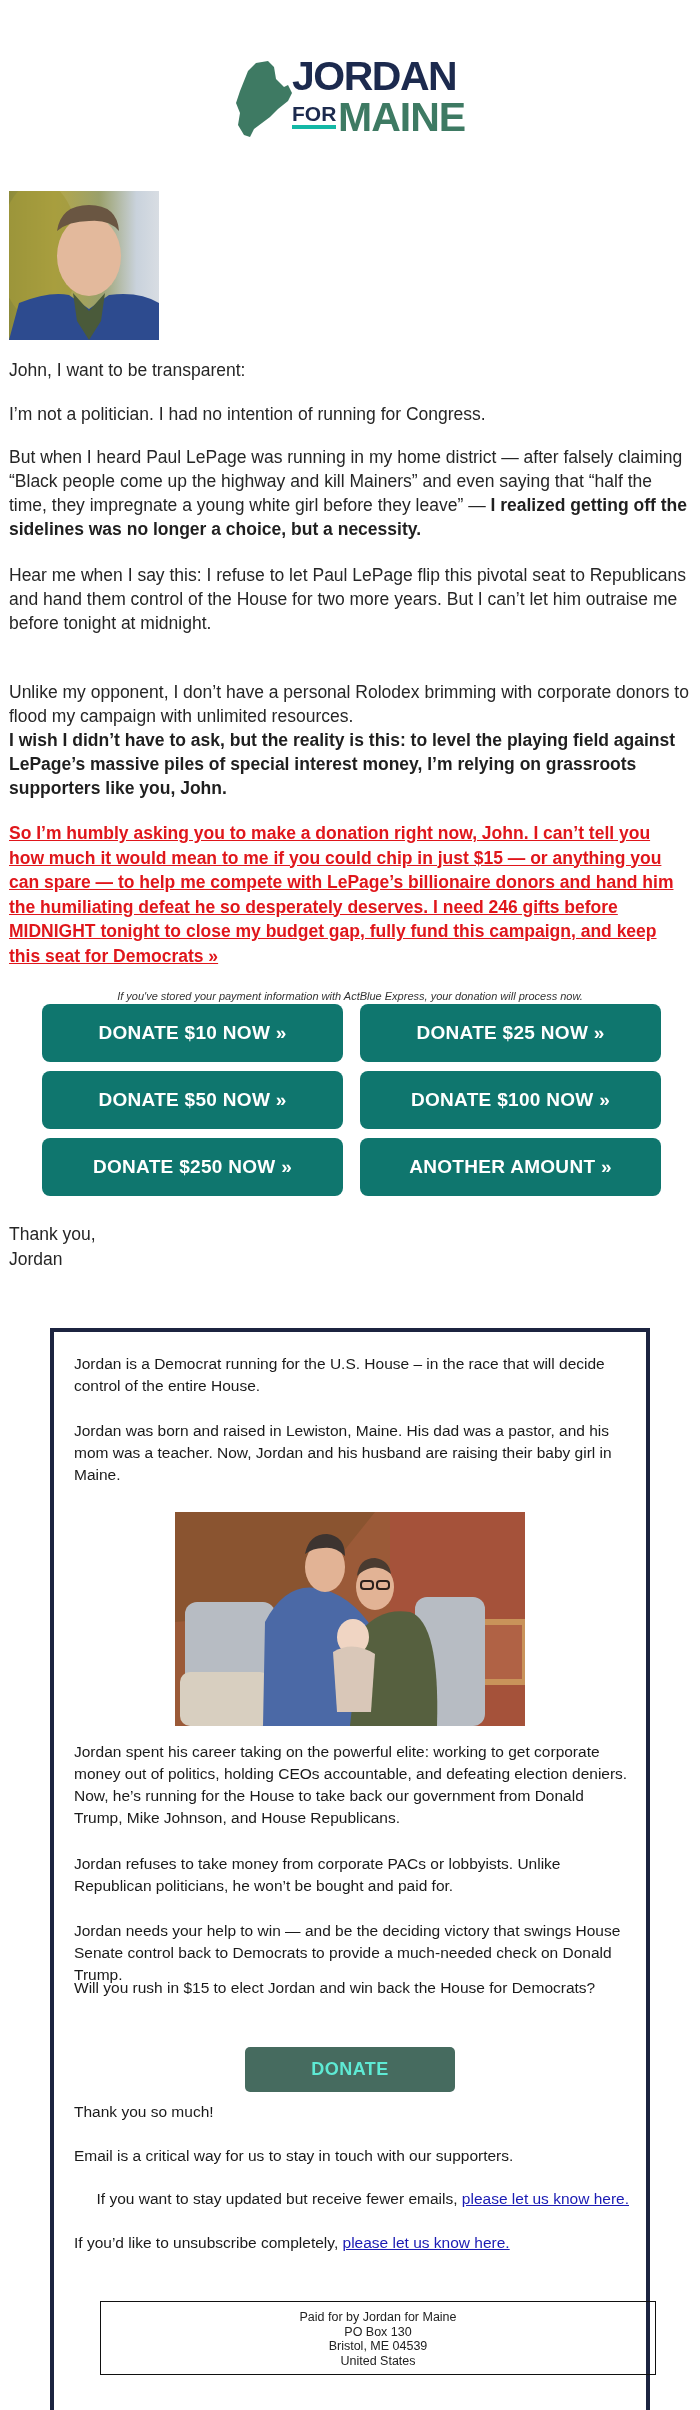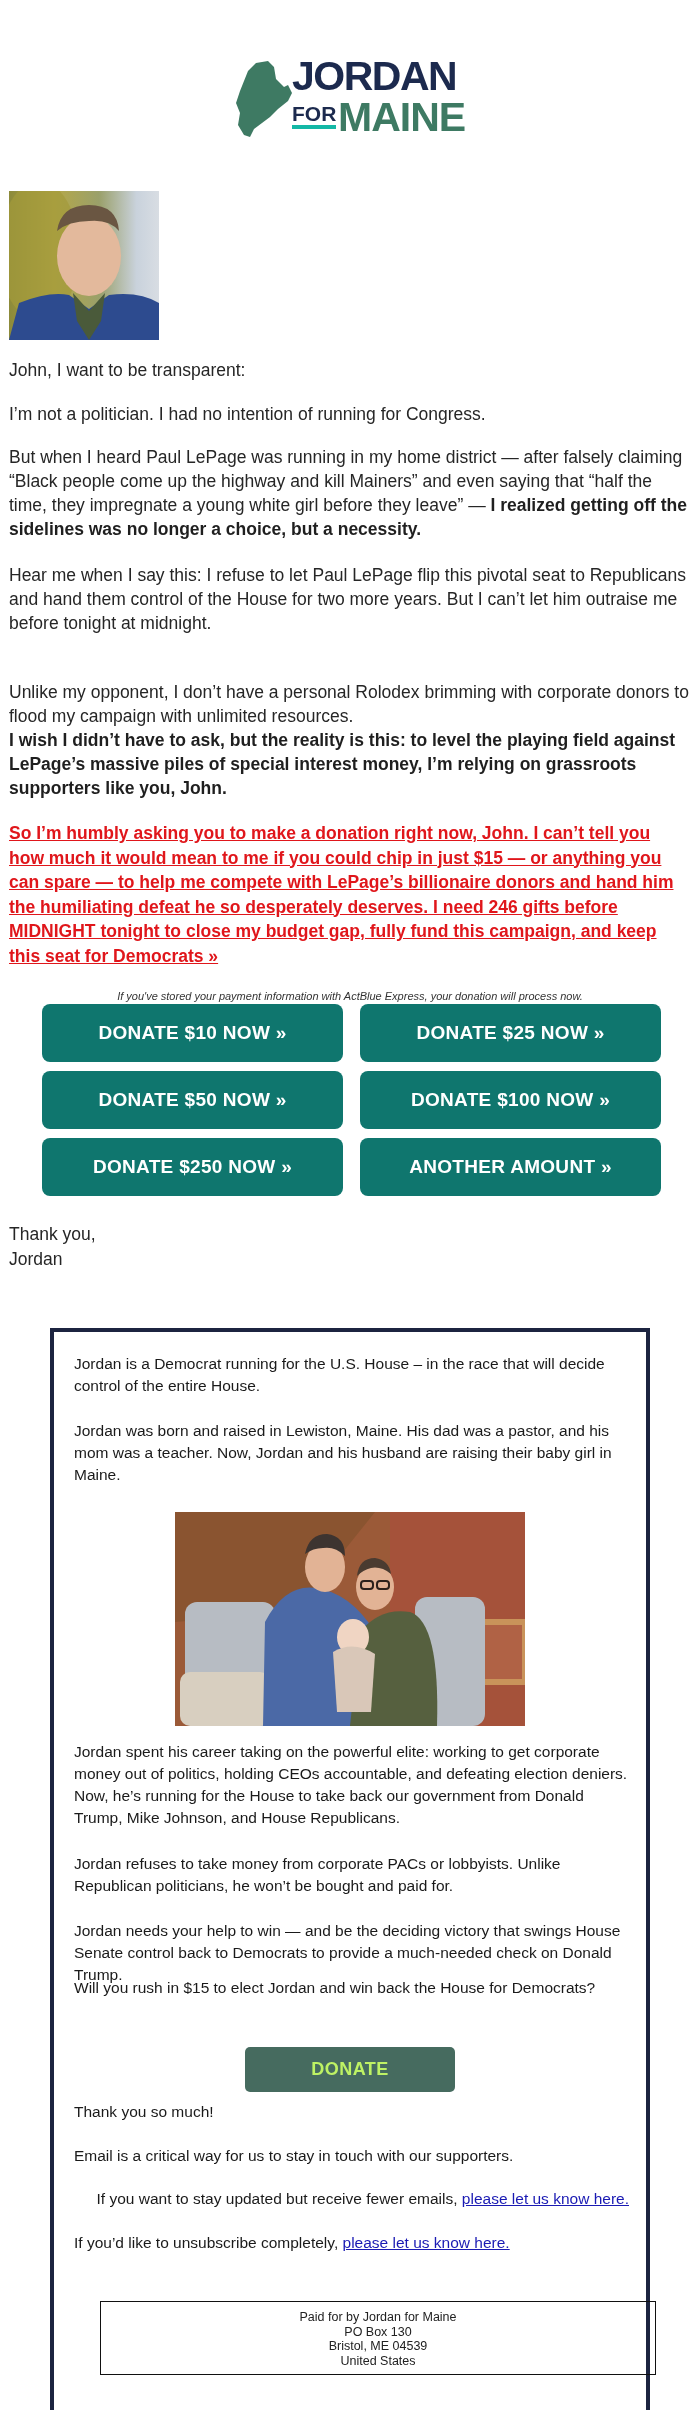--- a/index.html
+++ b/index.html
@@ -54,21 +54,21 @@
       position: absolute; left: 20px; width: 555px;
       font-size: 15.5px; line-height: 22px; color: #1a1a1a;
     }
     .bp a { color: #1a1ab3; text-decoration: underline; }
     .family-photo {
       position: absolute; left: 121px; top: 180px; width: 350px; height: 214px; overflow: hidden;
       background: #7a4a2e;
     }
     .small-donate {
       position: absolute; left: 191px; top: 715px; width: 210px; height: 45px;
-      background: #466b5f; border-radius: 5px; color: #bef264;
+      background: #466b5f; border-radius: 5px; color: #5eead4;
       display: flex; align-items: center; justify-content: center;
       font-weight: bold; font-size: 18px; letter-spacing: 0.5px; cursor: pointer;
     }
     .footer {
       position: absolute; left: 100px; top: 2301px; width: 556px; height: 74px;
       border: 1.5px solid #111; text-align: center;
       font-size: 12.5px; line-height: 14.5px; color: #222; padding-top: 8px;
     }
   </style>
 </head>

